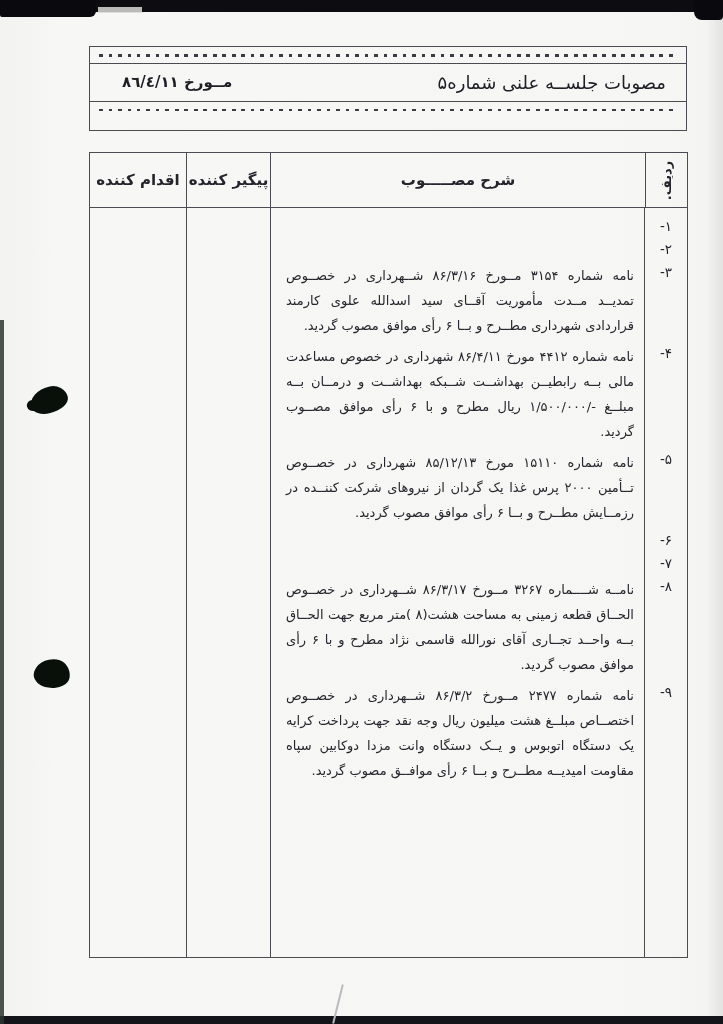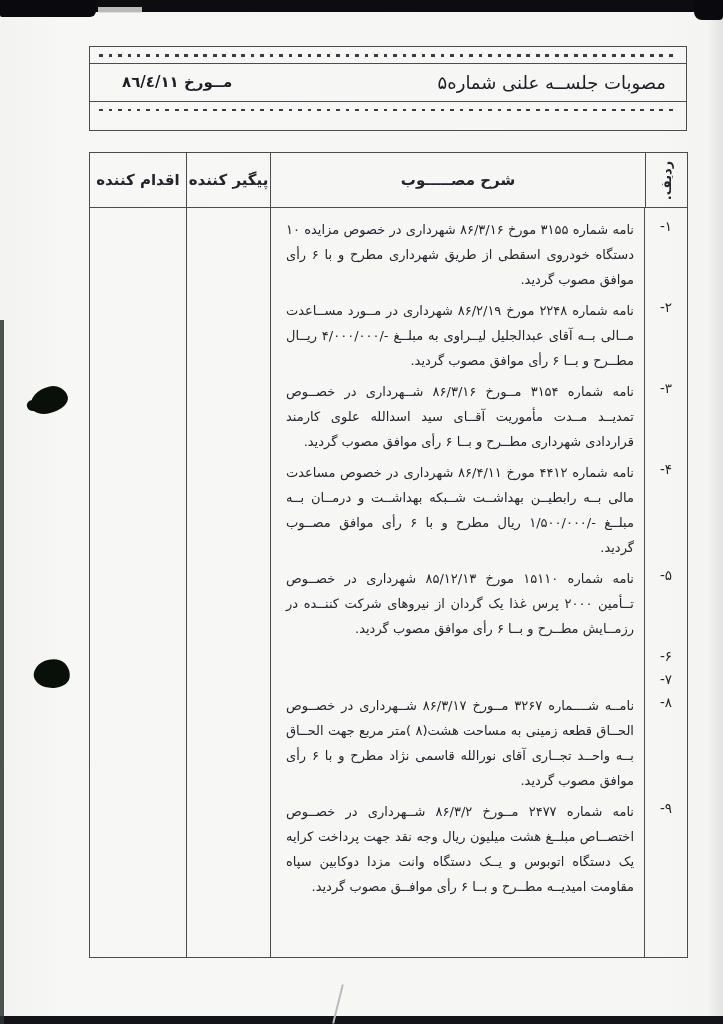--- a/index.html
+++ b/index.html
@@ -97,26 +97,24 @@
       </div>
       <div class="th col-desc sep">شرح مصـــــوب</div>
       <div class="th col-peygir sep">پیگیر کننده</div>
       <div class="th col-eqdam">اقدام کننده</div>
     </div>
     <div class="tbl-body">
       <div class="body-main" id="items-area">
 
   <div class="item">
     <div class="row-no">۱-</div>
-    <div class="row-text">نامه شماره ۳۱۵۵ مورخ ۸۶/۳/۱۶ شهرداری در خصوص مزایده ۱۰ دستگاه خودروی اسقطی از طریق شهرداری مطرح و با ۶ رأی موافق مصوب گردید.</div>
   </div>
 
   <div class="item">
     <div class="row-no">۲-</div>
-    <div class="row-text">نامه شماره ۲۲۴۸ مورخ ۸۶/۲/۱۹ شهرداری در مــورد مســاعدت مــالی بــه آقای عبدالجلیل لیــراوی به مبلــغ -/۴/۰۰۰/۰۰۰ ریــال مطــرح و بــا ۶ رأی موافق مصوب گردید.</div>
   </div>
 
   <div class="item">
     <div class="row-no">۳-</div>
     <div class="row-text">نامه شماره ۳۱۵۴ مــورخ ۸۶/۳/۱۶ شــهرداری در خصــوص تمدیــد مــدت مأموریت آقــای سید اسدالله علوی کارمند قراردادی شهرداری مطــرح و بــا ۶ رأی موافق مصوب گردید.</div>
   </div>
 
   <div class="item">
     <div class="row-no">۴-</div>
     <div class="row-text">نامه شماره ۴۴۱۲ مورخ ۸۶/۴/۱۱ شهرداری در خصوص مساعدت مالی بــه رابطیــن بهداشــت شــبکه بهداشــت و درمــان بــه مبلــغ -/۱/۵۰۰/۰۰۰ ریال مطرح و با ۶ رأی موافق مصــوب گردید.</div>

